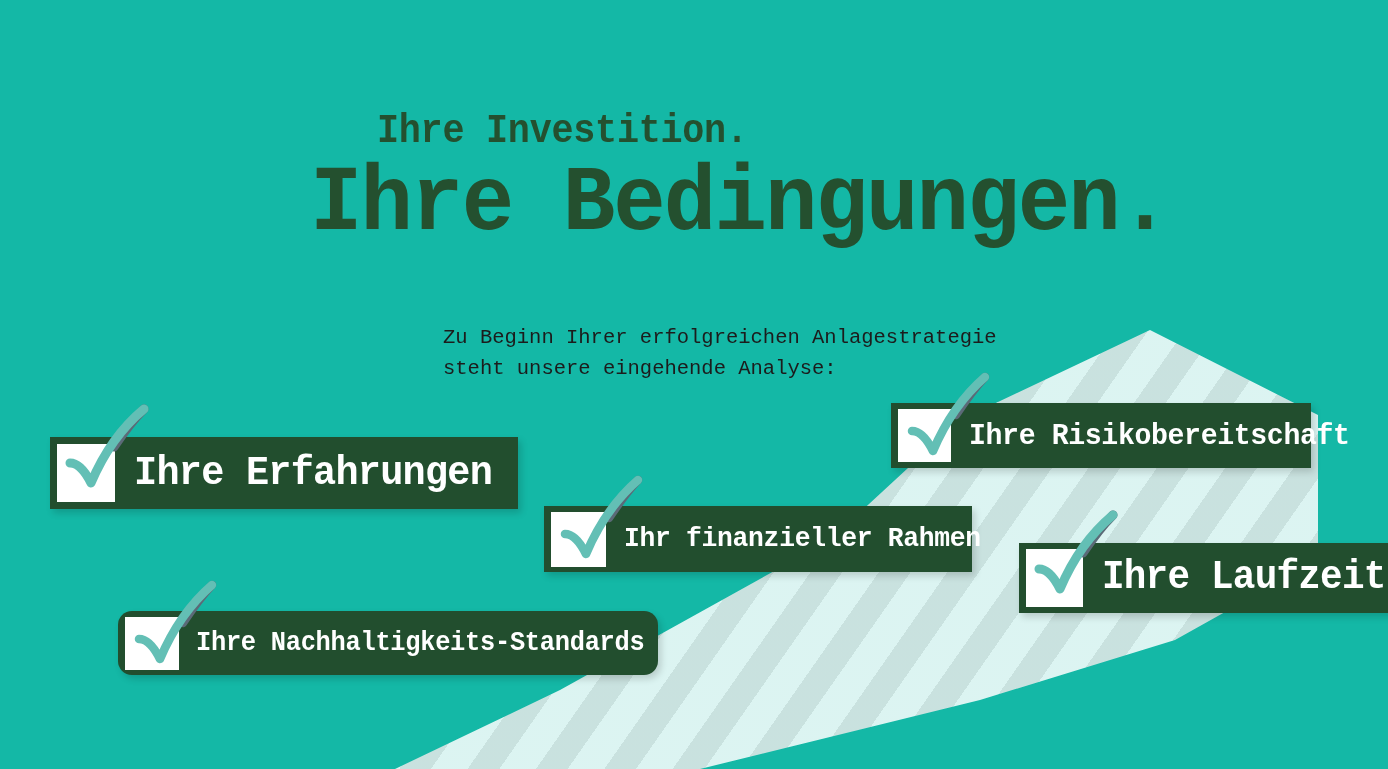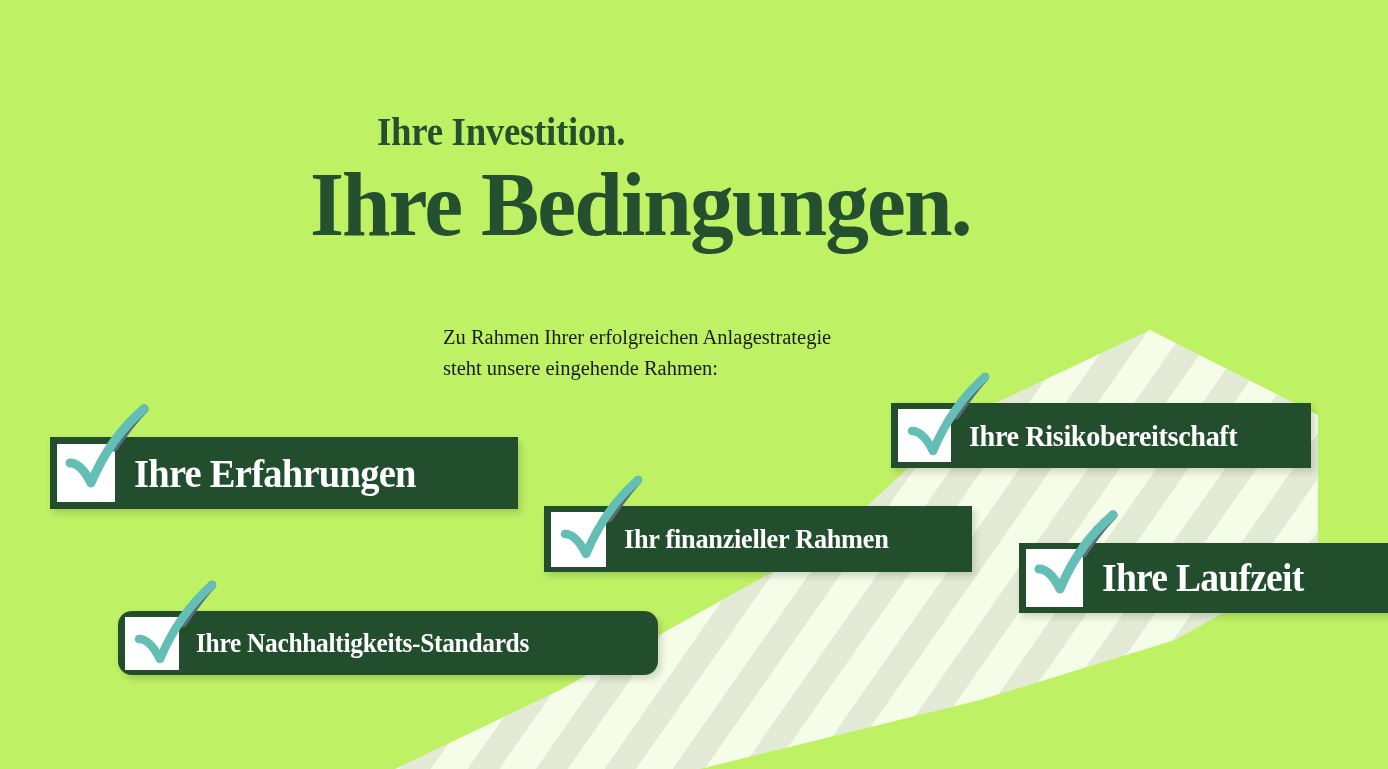--- a/index.html
+++ b/index.html
@@ -6,22 +6,22 @@
   html, body {
     margin: 0;
     padding: 0;
     background: #ffffff;
   }
   #stage {
     position: relative;
     width: 1388px;
     height: 769px;
     overflow: hidden;
-    background: #bef264;
-    font-family: Liberation Serif, serif;
+    background: #14b8a6;
+    font-family: Liberation Mono, monospace;
     -webkit-font-smoothing: antialiased;
   }
 
   
   #stripe-band {
     position: absolute;
     left: 0;
     top: 0;
     width: 1388px;
     height: 769px;
@@ -180,22 +180,22 @@
   <div id="stripe-band">
     <div class="stripe-layer soft"></div>
   </div>
 
   <div id="headline-block">
     <div id="kicker">Ihre Investition.</div>
     <h1 id="headline">Ihre Bedingungen.</h1>
   </div>
 
   <div id="intro">
-    <span class="line">Zu Rahmen Ihrer erfolgreichen Anlagestrategie</span>
-    <span class="line">steht unsere eingehende Rahmen:</span>
+    <span class="line">Zu Beginn Ihrer erfolgreichen Anlagestrategie</span>
+    <span class="line">steht unsere eingehende Analyse:</span>
   </div>
 
   <div class="check-item" id="item-erfahrungen">
     <div class="bar">
       <div class="box"></div>
       <svg class="tick" width="120" height="110" viewBox="0 0 120 110" style="left:-2px; top:-36px;">
         <g class="tail-over">
             <path d="M96 8 C84 20 74 34 66 46" stroke-width="9"></path>
           </g>
         <path d="M22 62 C30 62 37 70 43 82 C54 56 72 28 96 8" stroke-width="9"></path>

